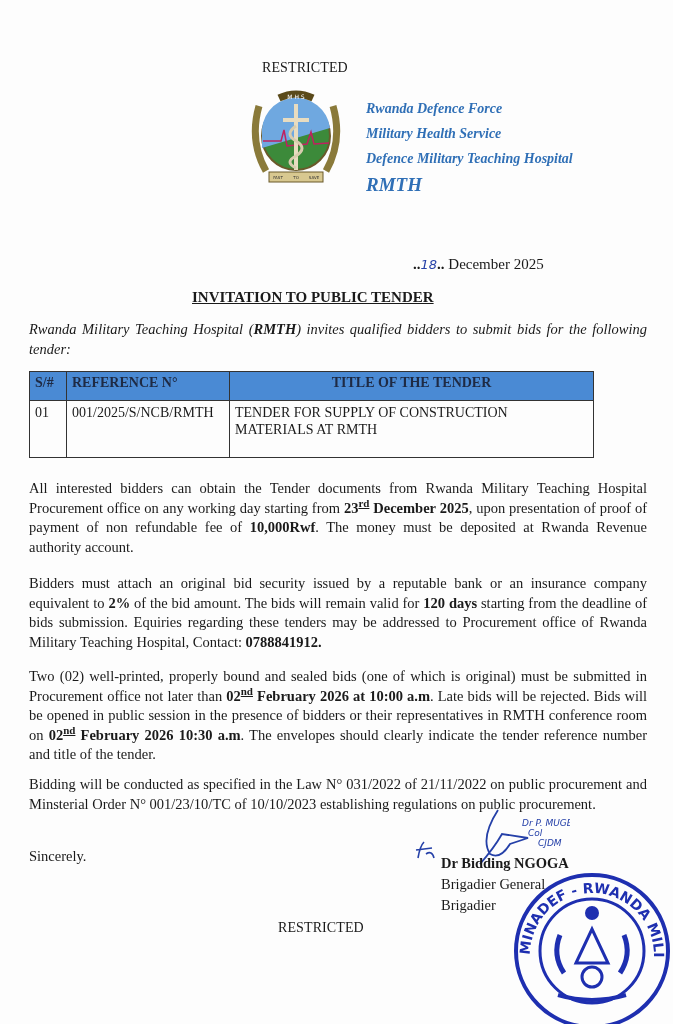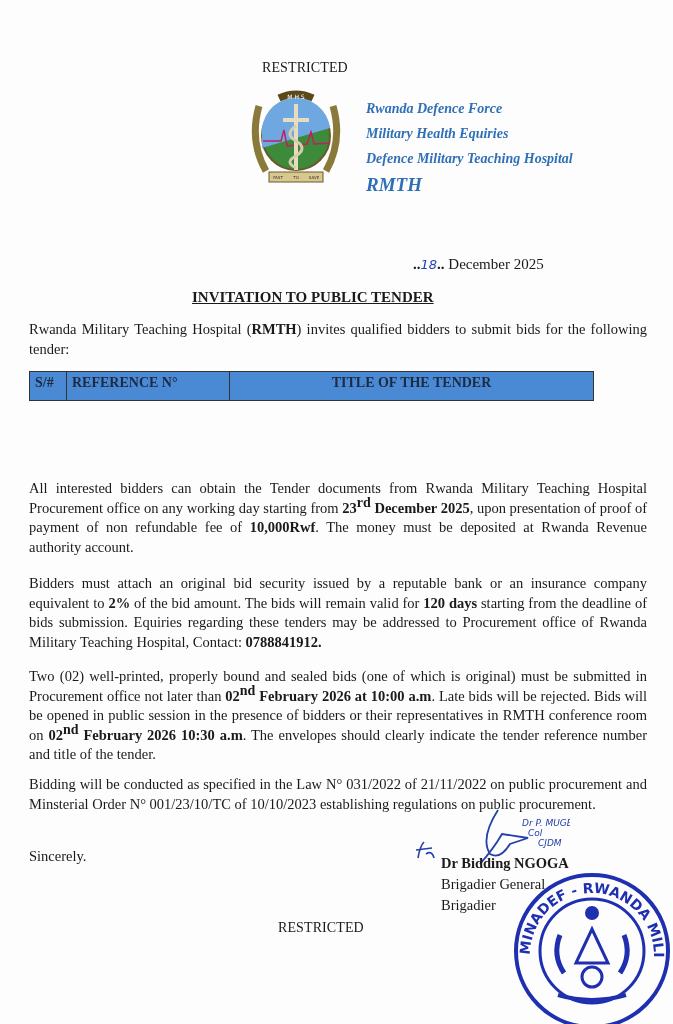--- a/index.html
+++ b/index.html
@@ -15,27 +15,27 @@
   .org { left: 366px; color: #2f6fb6; font-weight: bold; font-size: 14px; font-style: italic; }
   #org1 { top: 101px; }
   #org2 { top: 126px; }
   #org3 { top: 151px; }
   #org4 { top: 174px; font-size: 19px; }
   #date { left: 413px; top: 256px; font-size: 15px; }
   #date .dots { font-weight: bold; }
   #date .day { color: #2540a8; font-style: italic; font-family: "DejaVu Sans", sans-serif; font-size: 13px; }
   #title { left: 192px; top: 289px; font-size: 15px; font-weight: bold; text-decoration: underline; }
   .para { left: 29px; width: 618px; font-size: 14.5px; line-height: 19.5px; text-align: justify; }
-  #intro { top: 320px; }
+  #intro { top: 320px; font-style: italic; }
   #p1 { top: 479px; }
   #p2 { top: 574px; }
   #p3 { top: 667px; }
   #p4 { top: 775px; }
   #sincerely { left: 29px; top: 848px; font-size: 14.5px; }
-  sup { font-size: 14px; line-height: 0; }
+  sup { font-size: 11px; line-height: 0; text-decoration: underline; }
   table.tender { position: absolute; left: 29px; top: 371px; width: 565px; border-collapse: collapse; font-size: 14px; }
   table.tender td, table.tender th { border: 1.5px solid #333; padding: 3px 5px; vertical-align: top; text-align: left; }
   table.tender th { background: #4a8ad4; color: #1e2a44; font-weight: bold; height: 22px; }
   table.tender th.center { text-align: center; }
   table.tender td { height: 50px; line-height: 17px; }
   .col1 { width: 26px; } .col2 { width: 152px; margin-top: 28px; }
   .sig-name { left: 441px; top: 855px; font-size: 14.5px; font-weight: bold; }
   .sig-rank { left: 441px; top: 876px; font-size: 14.5px; }
   .sig-role { left: 441px; top: 897px; font-size: 14.5px; }
   #signature { left: 410px; top: 808px; width: 160px; height: 58px; }
@@ -57,36 +57,41 @@
   <path d="M45 40 Q33 48 45 55 Q57 62 45 70 Q33 76 45 82" stroke="#d8ccae" stroke-width="3" fill="none"></path>
   <path d="M28 12 Q45 4 62 12" stroke="#5a4a1a" stroke-width="7" fill="none"></path>
   <text x="45" y="13" text-anchor="middle" font-size="6" fill="#fff" font-family="DejaVu Sans, sans-serif">M H S</text>
   <rect x="18" y="86" width="54" height="10" fill="#d8c890" stroke="#6a5a2a"></rect>
   <text x="27" y="93" font-size="4" fill="#333" text-anchor="middle" font-family="DejaVu Sans, sans-serif">FAST</text>
   <text x="45" y="93" font-size="4" fill="#333" text-anchor="middle" font-family="DejaVu Sans, sans-serif">TO</text>
   <text x="63" y="93" font-size="4" fill="#333" text-anchor="middle" font-family="DejaVu Sans, sans-serif">SAVE</text>
 </svg>
 
 <div class="abs org" id="org1">Rwanda Defence Force</div>
-<div class="abs org" id="org2">Military Health Equiries</div>
+<div class="abs org" id="org2">Military Health Service</div>
 <div class="abs org" id="org3">Defence Military Teaching Hospital</div>
 <div class="abs org" id="org4">RMTH</div>
 
 <div class="abs" id="date"><span class="dots">..</span><span class="day">18</span><span class="dots">..</span><span> December 2025</span></div>
 
 <div class="abs" id="title">INVITATION TO PUBLIC TENDER</div>
 
 <div class="abs para" id="intro"><span>Rwanda Military Teaching Hospital (</span><b>RMTH</b><span>) invites qualified bidders to submit bids for the following tender:</span></div>
 
 <table class="tender">
   <tbody>
       <tr>
     <th class="col1">S/#</th>
     <th class="col2">REFERENCE N°</th>
     <th class="center">TITLE OF THE TENDER</th>
+  </tr>
+  <tr>
+    <td>01</td>
+    <td>001/2025/S/NCB/RMTH</td>
+    <td>TENDER FOR SUPPLY OF CONSTRUCTION MATERIALS AT RMTH</td>
   </tr>
 </tbody>
   </table>
 
 <div class="abs para" id="p1"><span>All interested bidders can obtain the Tender documents from Rwanda Military Teaching Hospital Procurement office on any working day starting from </span><b><span>23</span><sup>rd</sup><span> December 2025</span></b><span>, upon presentation of proof of payment of non refundable fee of </span><b>10,000Rwf</b><span>. The money must be deposited at Rwanda Revenue authority account.</span></div>
 
 <div class="abs para" id="p2"><span>Bidders must attach an original bid security issued by a reputable bank or an insurance company equivalent to </span><b>2%</b><span> of the bid amount. The bids will remain valid for </span><b>120 days</b><span> starting from the deadline of bids submission. Equiries regarding these tenders may be addressed to Procurement office of Rwanda Military Teaching Hospital, Contact: </span><b>0788841912.</b></div>
 
 <div class="abs para" id="p3"><span>Two (02) well-printed, properly bound and sealed bids (one of which is original) must be submitted in Procurement office not later than </span><b><span>02</span><sup>nd</sup><span> February 2026 at 10:00 a.m</span></b><span>. Late bids will be rejected. Bids will be opened in public session in the presence of bidders or their representatives in RMTH conference room on </span><b><span>02</span><sup>nd</sup><span> February 2026 10:30 a.m</span></b><span>. The envelopes should clearly indicate the tender reference number and title of the tender.</span></div>
 

